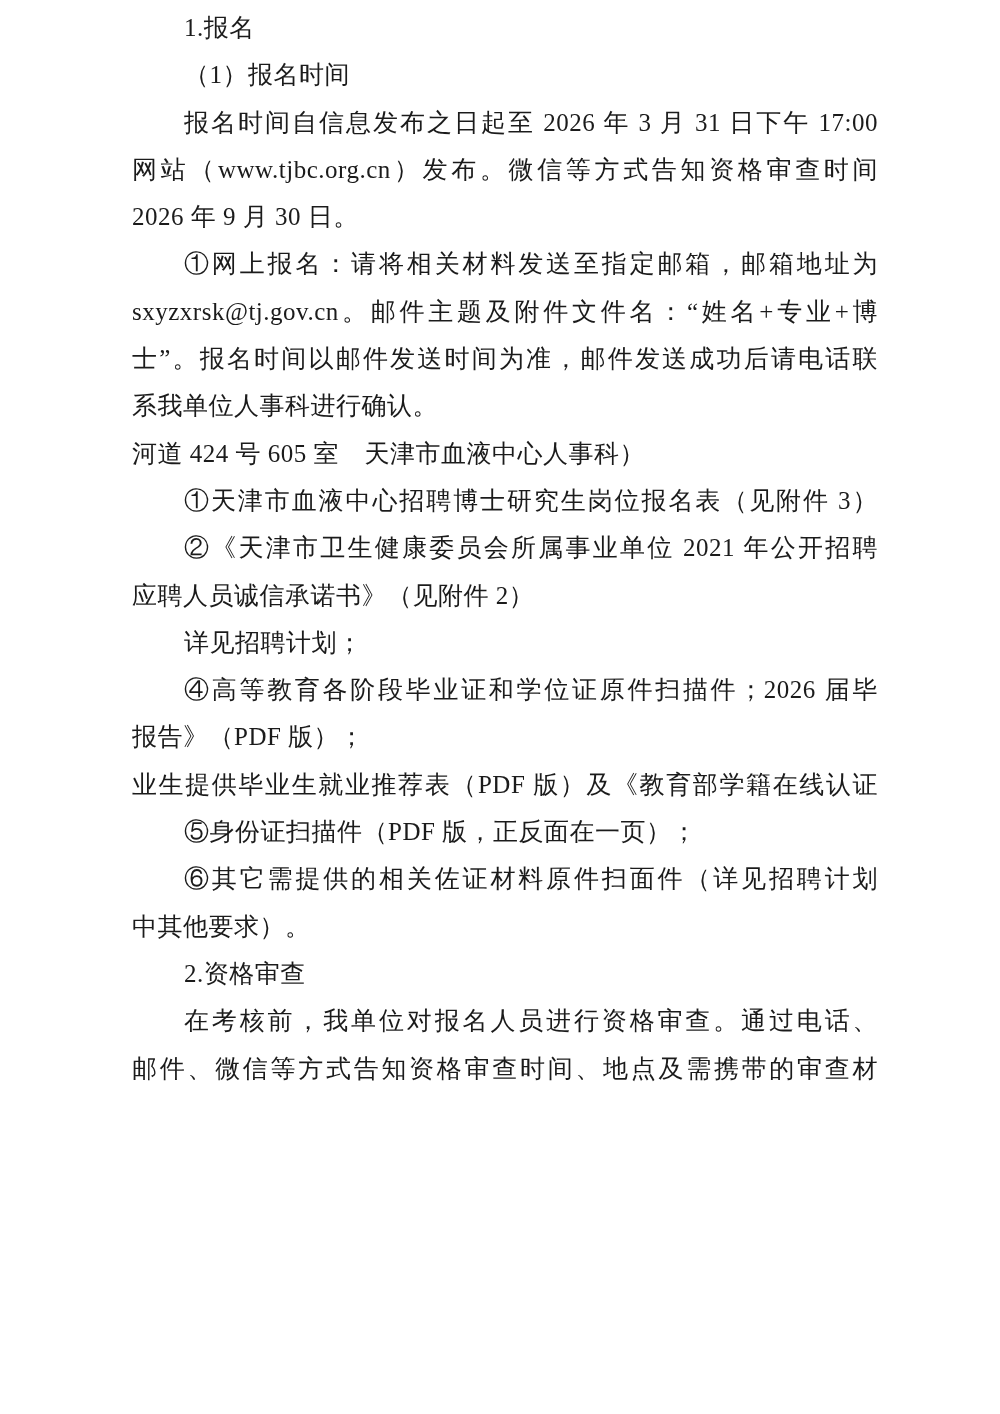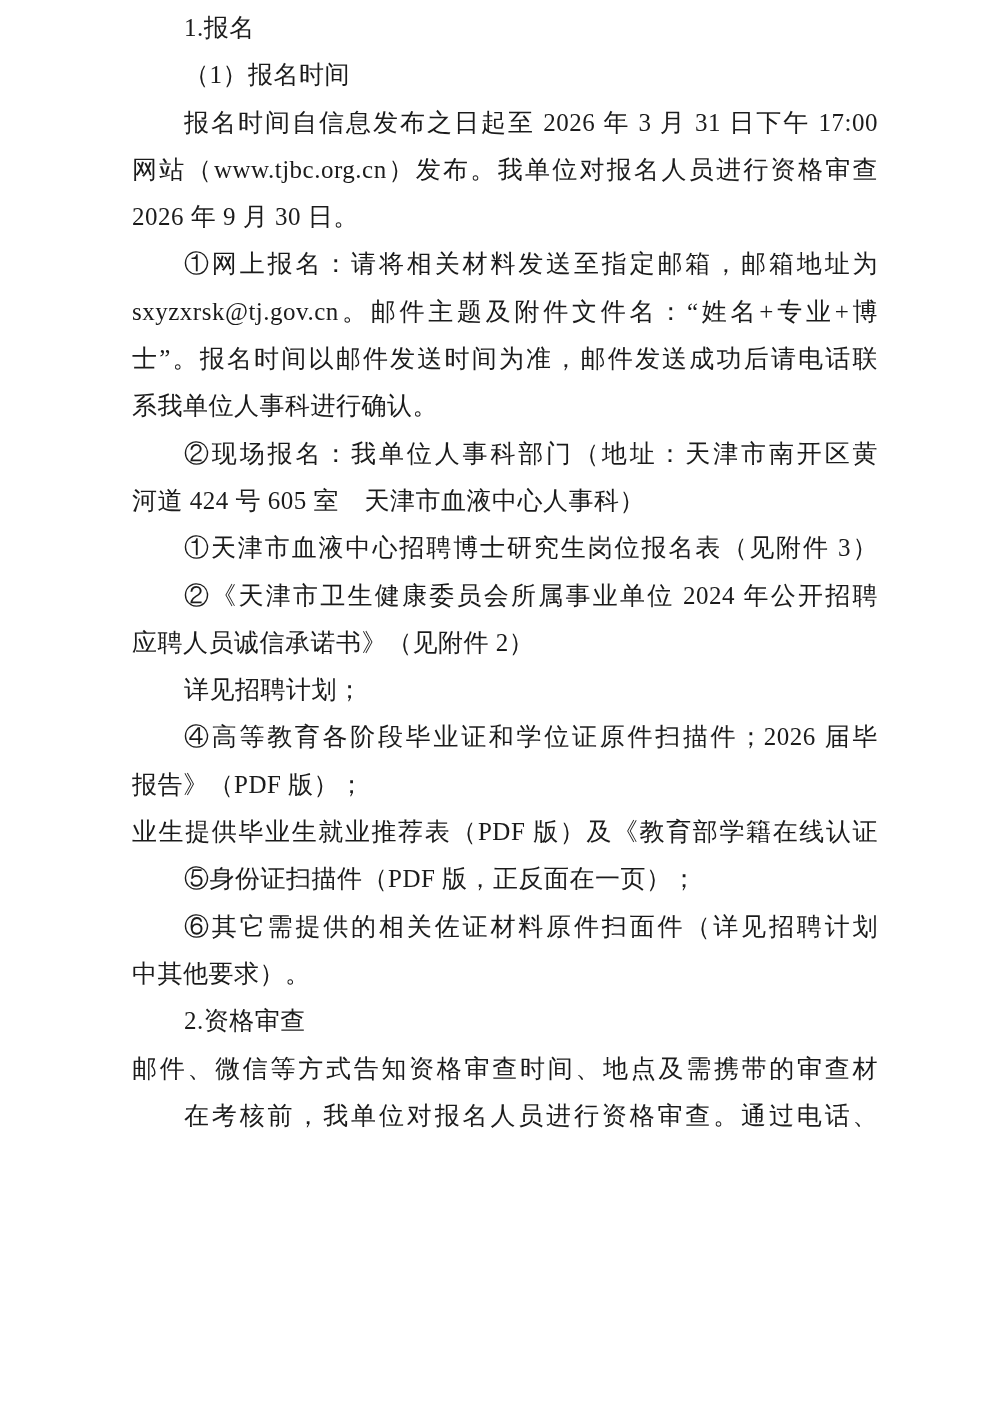--- a/index.html
+++ b/index.html
@@ -38,35 +38,34 @@
   }
 </style>
 </head>
 <body>
 
 <div class="page" style="background: rgb(255, 255, 255); text-decoration: underline;">
   <div class="doc-body" style="color: rgb(27, 27, 27);">
       <div class="line indent">1.报名</div>
       <div class="line indent">（1）报名时间</div>
       <div class="line indent justify">报名时间自信息发布之日起至 2026 年 3 月 31 日下午 17:00</div>
-      <div class="line justify">网站（www.tjbc.org.cn）发布。我单位对报名人员进行资格审查</div>
+      <div class="line justify">网站（www.tjbc.org.cn）发布。微信等方式告知资格审查时间</div>
       <div class="line">2026 年 9 月 30 日。</div>
       <div class="line indent justify">①网上报名：请将相关材料发送至指定邮箱，邮箱地址为</div>
       <div class="line justify">sxyzxrsk@tj.gov.cn。邮件主题及附件文件名：“姓名+专业+博</div>
       <div class="line justify">士”。报名时间以邮件发送时间为准，邮件发送成功后请电话联</div>
       <div class="line">系我单位人事科进行确认。</div>
-      <div class="line indent justify">②现场报名：我单位人事科部门（地址：天津市南开区黄</div>
       <div class="line">河道 424 号 605 室　天津市血液中心人事科）</div>
       <div class="line indent justify">①天津市血液中心招聘博士研究生岗位报名表（见附件 3）</div>
-      <div class="line indent justify">②《天津市卫生健康委员会所属事业单位 2024 年公开招聘</div>
+      <div class="line indent justify">②《天津市卫生健康委员会所属事业单位 2021 年公开招聘</div>
       <div class="line">应聘人员诚信承诺书》（见附件 2）</div>
       <div class="line indent">详见招聘计划；</div>
       <div class="line indent justify">④高等教育各阶段毕业证和学位证原件扫描件；2026 届毕</div>
       <div class="line">报告》（PDF 版）；</div>
       <div class="line justify">业生提供毕业生就业推荐表（PDF 版）及《教育部学籍在线认证</div>
       <div class="line indent">⑤身份证扫描件（PDF 版，正反面在一页）；</div>
       <div class="line indent justify">⑥其它需提供的相关佐证材料原件扫面件（详见招聘计划</div>
       <div class="line">中其他要求）。</div>
       <div class="line indent">2.资格审查</div>
+      <div class="line indent justify">在考核前，我单位对报名人员进行资格审查。通过电话、</div>
       <div class="line justify">邮件、微信等方式告知资格审查时间、地点及需携带的审查材</div>
-      <div class="line indent justify">在考核前，我单位对报名人员进行资格审查。通过电话、</div>
     </div>
 </div>
 
 </body></html>

